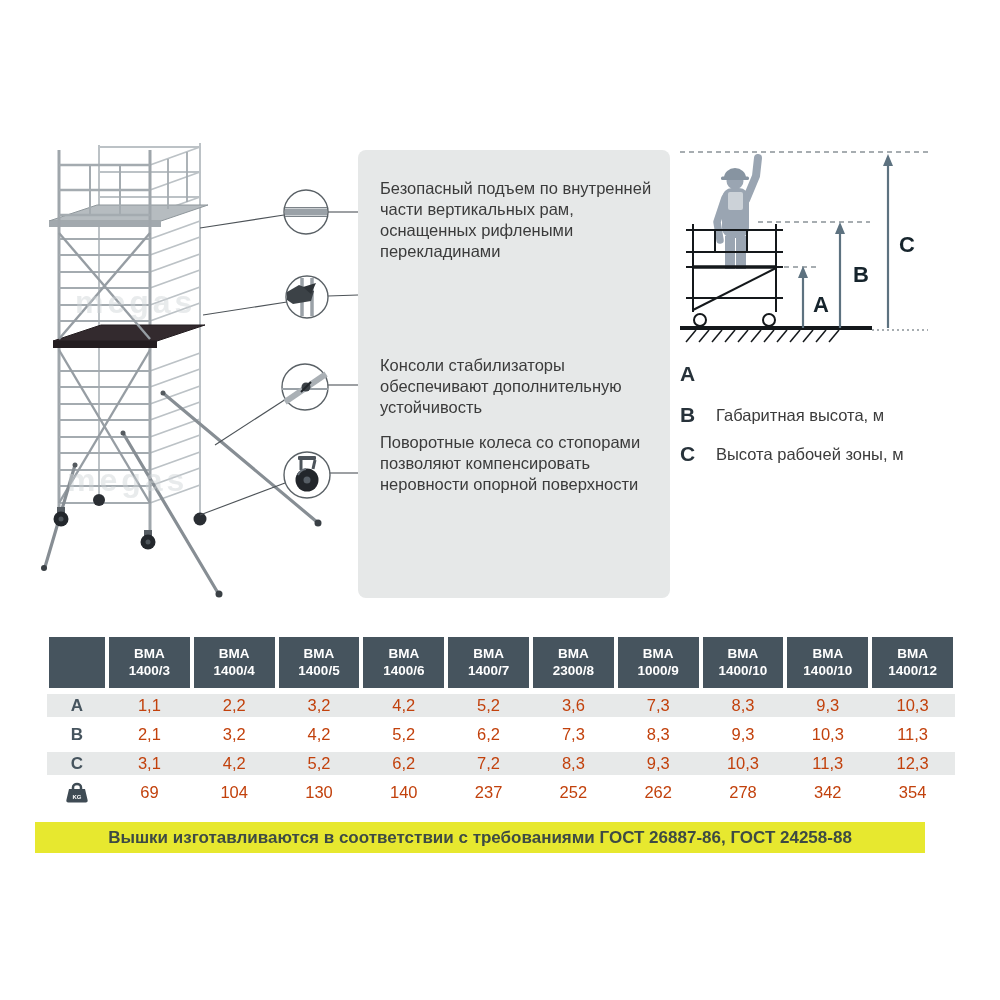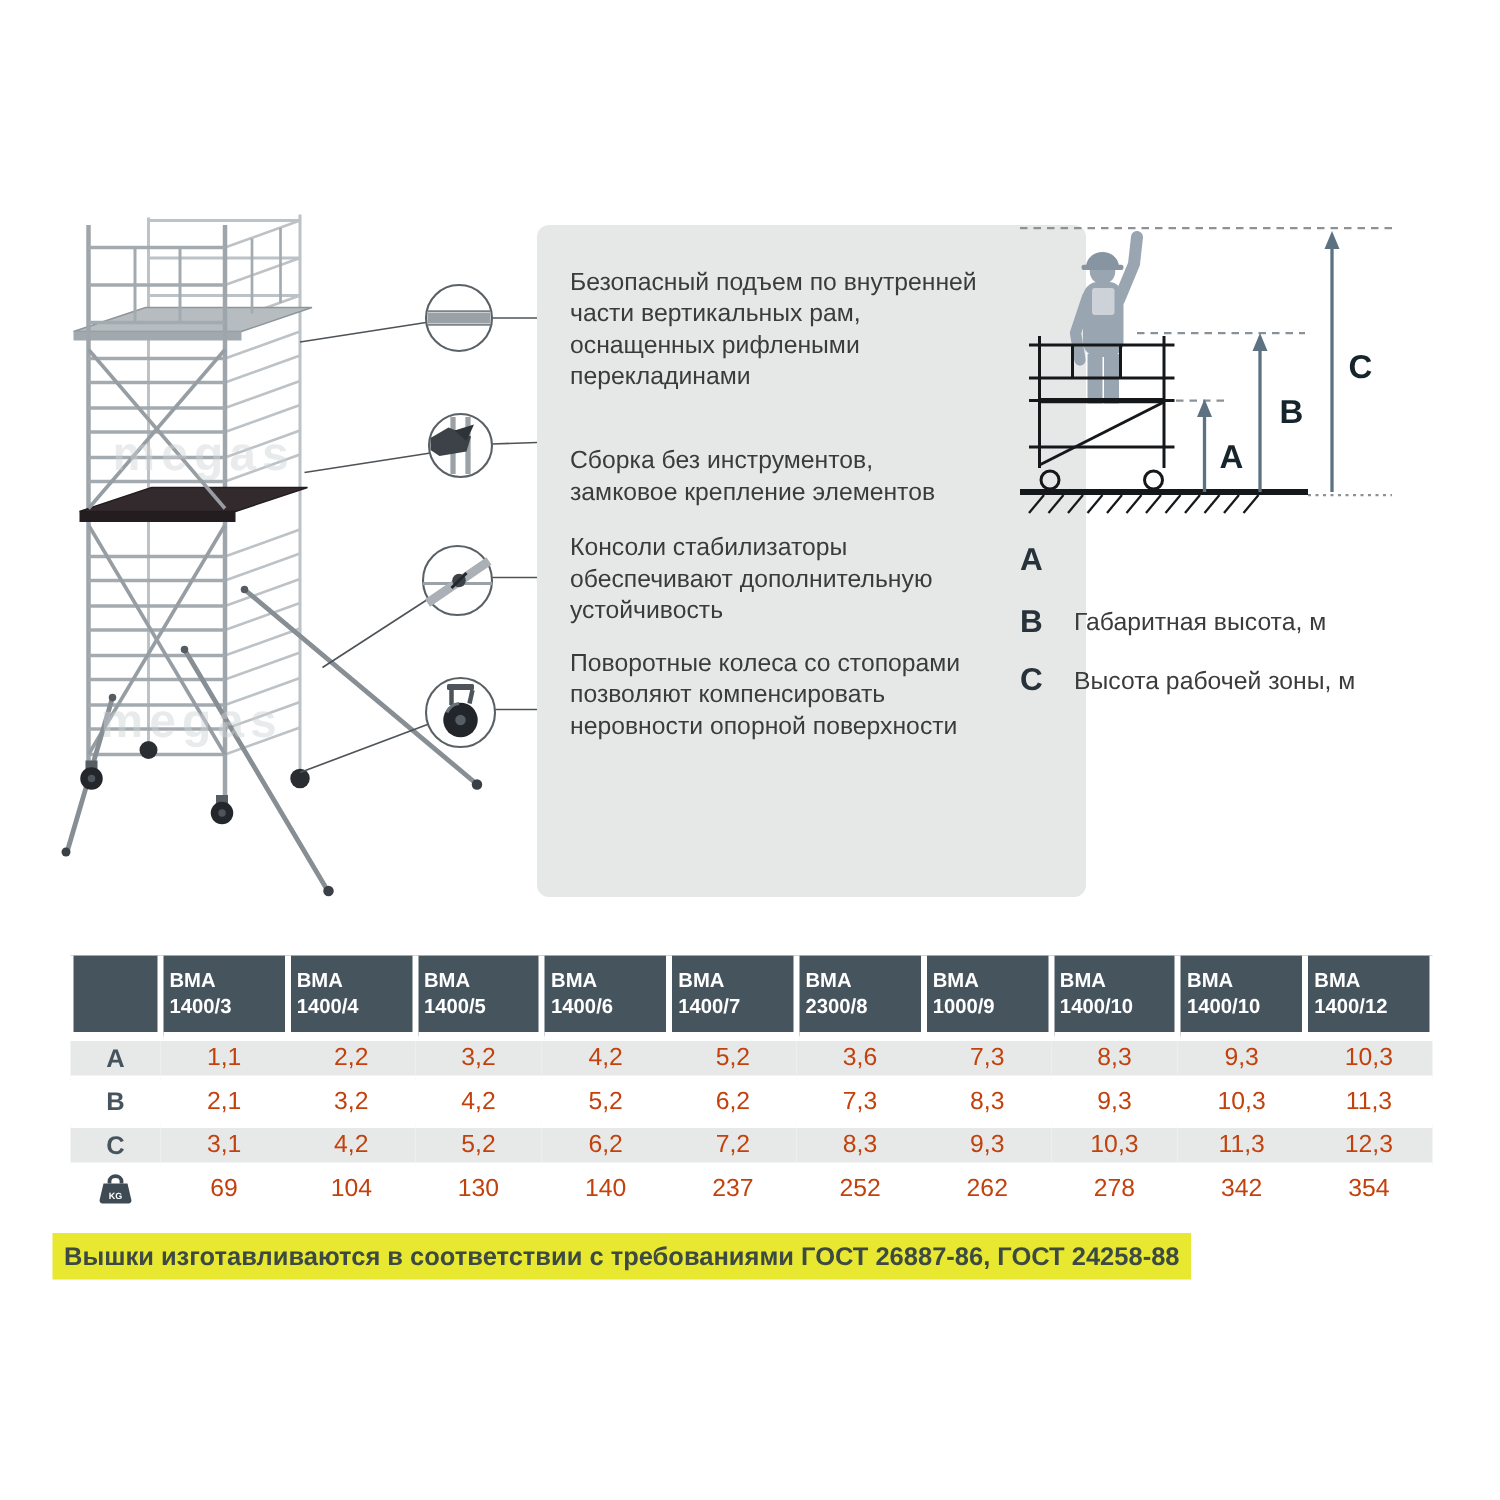--- a/index.html
+++ b/index.html
@@ -1,19 +1,19 @@
 <!DOCTYPE html>
 <html><head>
 <meta charset="utf-8">
 <style>
   html,body{margin:0;padding:0;background:#fff;}
   #page{position:relative;width:1000px;height:1000px;background:#ffffff;overflow:hidden;
         font-family:"Liberation Sans", sans-serif;color:#3a3a3a;}
   
-  #features-panel{position:absolute;left:358px;top:150px;width:366px;height:448px;
+  #features-panel{position:absolute;left:358px;top:150px;width:312px;height:448px;
         background:#e6e8e8;border-radius:8px;}
   .feature{position:absolute;left:22px;width:278px;font-size:16.5px;line-height:21px;color:#3b3b3b;}
   #feature-1{top:28px;}
   #feature-2{top:147px;}
   #feature-3{top:205px;}
   #feature-4{top:282px;}
   #feature-5{top:373px;}
   
   #tower-svg{position:absolute;left:35px;top:135px;}
   #height-diagram-svg{position:absolute;left:672px;top:140px;}
@@ -23,30 +23,30 @@
   .legend-key{width:36px;flex:0 0 36px;font-size:21px;font-weight:bold;color:#27323a;}
   .legend-label{font-size:16.5px;line-height:21px;color:#3b3b3b;}
   #legend-item-a{margin-top:6px;}
   #legend-item-b{margin-top:17px;}
   #legend-item-c{margin-top:15px;}
   
   #spec-table-wrap{position:absolute;left:45px;top:637px;width:912px;}
   table#spec-table{width:100%;table-layout:fixed;border-collapse:collapse;}
   #spec-table col.c-label{width:60px;}
   #spec-table th{background:#46545e;color:#ffffff;font-size:13.5px;font-weight:bold;
-        line-height:1.2;text-align:left;vertical-align:middle;height:51px;
+        line-height:1.2;text-align:center;vertical-align:middle;height:51px;
         border-left:4px solid #fff;border-right:4px solid #fff;border-bottom:6px solid #fff;padding:0 4px;}
   #spec-table th.corner{background:#46545e;}
   #spec-table td{font-size:16.5px;text-align:center;vertical-align:middle;height:23px;
         border-bottom:6px solid #fff;color:#c2410c;padding:0;}
   #spec-table tr.row-gray td{background:#e7e9e9;}
   #spec-table tr.row-white td{background:#ffffff;}
   #spec-table td.row-label{font-weight:bold;color:#46545e;font-size:17px;}
   
-  #gost-banner{position:absolute;left:35px;top:822px;width:759px;height:31px;background:#e7e82f;
+  #gost-banner{position:absolute;left:35px;top:822px;width:890px;height:31px;background:#e7e82f;
         display:flex;align-items:center;justify-content:center;
         font-size:17px;font-weight:bold;color:#3d4a44;}
 </style>
 </head>
 <body>
 
 <div id="page">
 
   <svg id="tower-svg" width="340" height="490" viewBox="0 0 340 490">
 
@@ -197,21 +197,20 @@
       <line x1="266" y1="325" x2="266" y2="335" stroke="#4d545b" stroke-width="3"></line>
       <line x1="280" y1="325" x2="278" y2="334" stroke="#4d545b" stroke-width="3"></line>
       <circle cx="272" cy="345" r="11.5" fill="#22262b"></circle>
       <circle cx="272" cy="345" r="3.5" fill="#565e66"></circle>
       <path d="M263,340 A10 10 0 0 1 271,334" stroke="#6a727a" stroke-width="2" fill="none"></path>
     </g>
   </svg>
 
   <div id="features-panel">
     <div class="feature" id="feature-1">Безопасный подъем по внутренней части вертикальных рам, оснащенных рифлеными перекладинами</div>
-    <div class="feature" id="feature-2">Сборка без инструментов, замковое крепление элементов</div>
     <div class="feature" id="feature-3">Консоли стабилизаторы обеспечивают дополнительную устойчивость</div>
     <div class="feature" id="feature-4">Поворотные колеса со стопорами позволяют компенсировать неровности опорной поверхности</div>
   </div>
 
   <svg id="height-diagram-svg" width="290" height="215" viewBox="0 0 290 215">
 
     <g>
       <path d="M74,60 L84,36 L86,18" stroke="#9aa5b2" stroke-width="8" fill="none" stroke-linecap="round" stroke-linejoin="round"></path>
       <path d="M53,58 L45,82 L48,100" stroke="#9aa5b2" stroke-width="7.5" fill="none" stroke-linecap="round" stroke-linejoin="round"></path>
       <circle cx="63" cy="41" r="8.5" fill="#9aa5b2"></circle>

